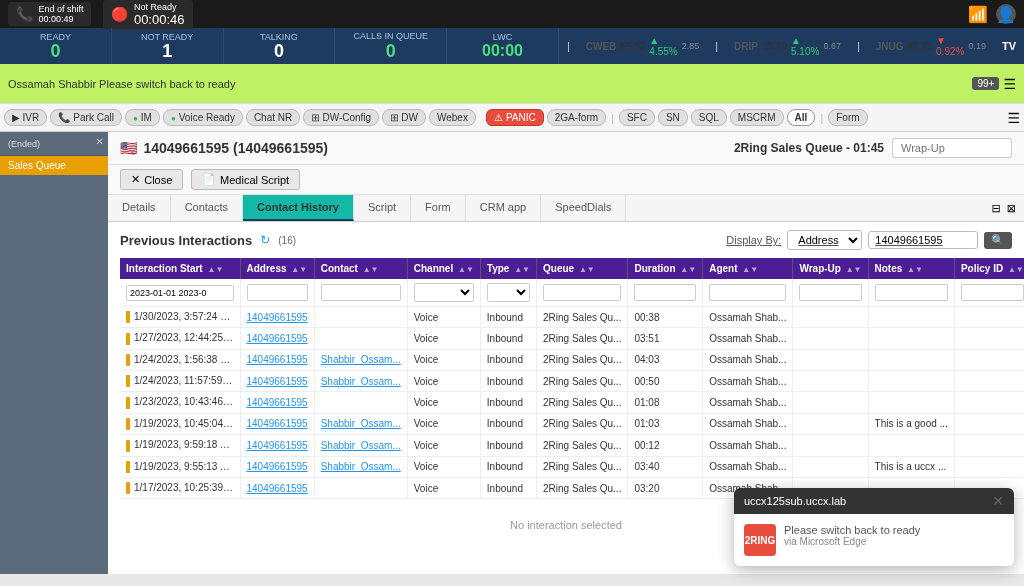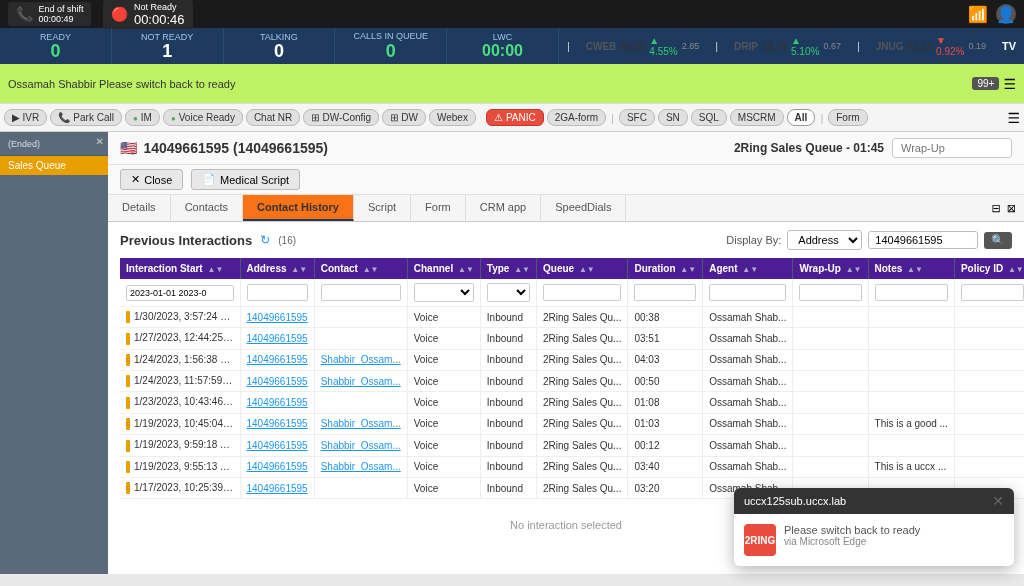--- a/index.html
+++ b/index.html
@@ -94,31 +94,31 @@
     }
     .action-btn {
       background: #e8e8e8; border: 1px solid #bbb; border-radius: 3px; padding: 3px 10px; font-size: 11px; cursor: pointer; display: flex; align-items: center; gap: 4px;
     }
 
     
     .tabs { display: flex; border-bottom: 1px solid #ccc; background: #f5f5f5; }
     .tab {
       padding: 6px 14px; font-size: 11px; cursor: pointer; border-right: 1px solid #ddd; color: #555;
     }
-    .tab.active { background: #f97316; color: #333; font-weight: bold; border-bottom: 2px solid #1e3a5f; }
+    .tab.active { background: #14b8a6; color: #333; font-weight: bold; border-bottom: 2px solid #1e3a5f; }
 
     
     .contact-history { flex: 1; overflow: auto; padding: 8px 12px; }
     .section-header {
       display: flex; align-items: center; gap: 8px; margin-bottom: 8px;
     }
     .section-title { font-size: 13px; font-weight: bold; color: #333; }
     .refresh-icon { color: #2196F3; cursor: pointer; font-size: 12px; }
     .count-badge { color: #666; font-size: 10px; }
-    .display-by { margin-left: auto; display: flex; align-items: center; gap: 6px; font-size: 11px; color: #555; }
+    .display-by { margin-left: auto; display: flex; align-items: center; gap: 6px; font-size: 11px; color: #555; text-decoration: underline; }
     .display-select {
       border: 1px solid #bbb; border-radius: 3px; padding: 2px 6px; font-size: 11px; background: #fff;
     }
     .search-input {
       border: 1px solid #bbb; border-radius: 3px; padding: 2px 6px; font-size: 11px; width: 110px;
     }
     .search-btn {
       background: #555; color: #fff; border: none; border-radius: 3px; padding: 2px 7px; cursor: pointer; font-size: 11px;
     }
 

